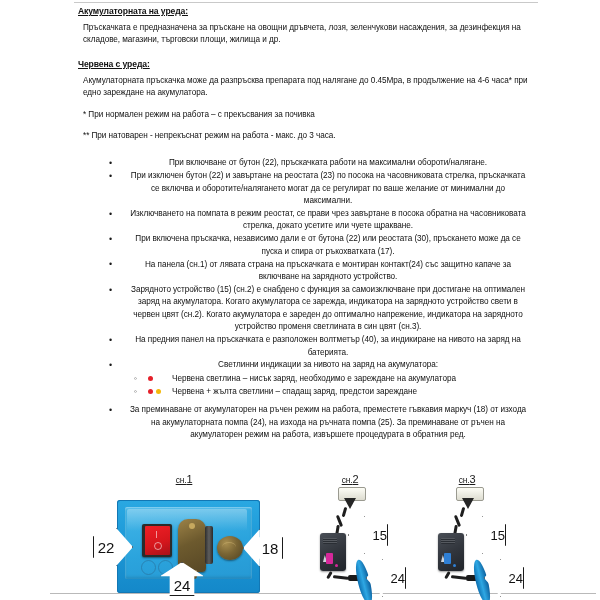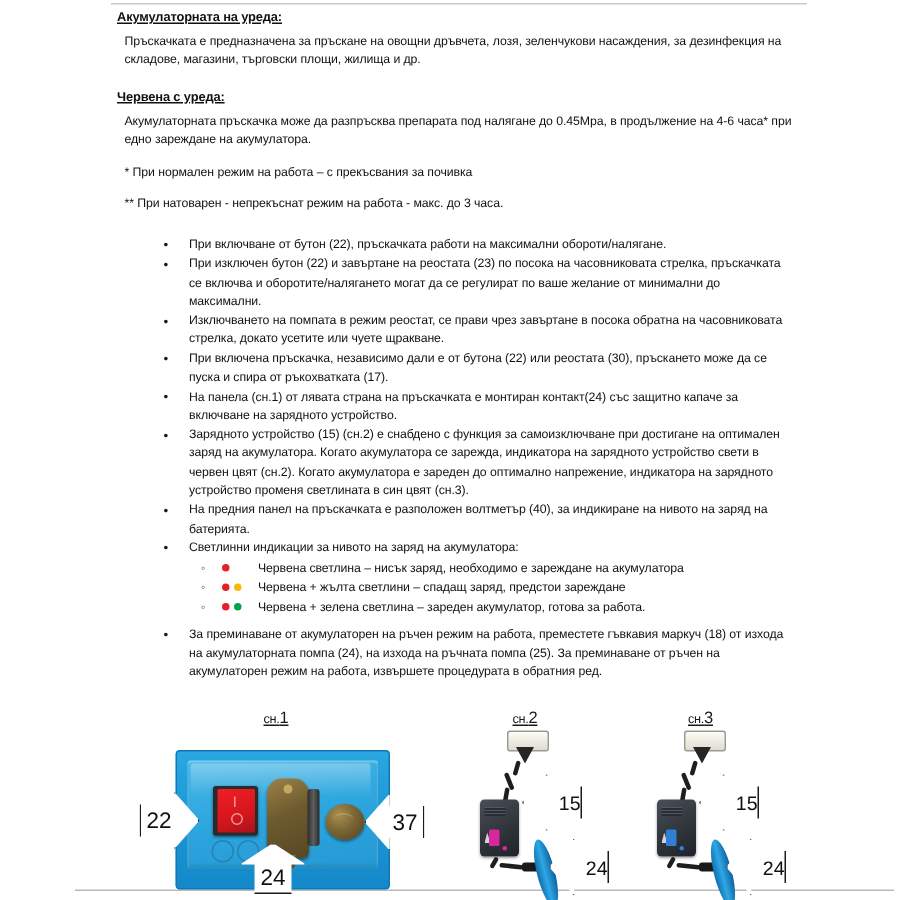--- a/index.html
+++ b/index.html
@@ -68,20 +68,21 @@
     margin: 0;
     padding: 0;
   }
   ul.bullets > li {
     position: relative;
     font-size: 8.2px;
     line-height: 12.4px;
     padding-left: 48px;
     margin-bottom: 0.5px;
     letter-spacing: -0.05px;
+    text-align: center;
   }
   ul.bullets > li::before {
     content: "\2022";
     position: absolute;
     left: 31px;
     top: -0.5px;
     font-size: 9px;
     line-height: 12.4px;
     color: #1a1a1a;
   }
@@ -398,27 +399,20 @@
         </span>
         <span>Червена светлина – нисък заряд, необходимо е зареждане на акумулатора</span>
       </li>
       <li>
         <span class="dots">
           <span class="dot" style="background:#e5202a"></span>
           <span class="dot" style="background:#f4b90b"></span>
         </span>
         <span>Червена + жълта светлини – спадащ заряд, предстои зареждане</span>
       </li>
-      <li>
-        <span class="dots">
-          <span class="dot" style="background:#e5202a"></span>
-          <span class="dot" style="background:#00a24a"></span>
-        </span>
-        <span>Червена + зелена светлина – зареден акумулатор, готова за работа.</span>
-      </li>
     </ul>
 
     <div class="gap-sm"></div>
 
     <ul class="bullets">
       <li>За преминаване от акумулаторен на ръчен режим на работа, преместете гъвкавия маркуч (18) от изхода на акумулаторната помпа (24), на изхода на ръчната помпа (25). За преминаване от ръчен на акумулаторен режим на работа, извършете процедурата в обратния ред.</li>
     </ul>
 
   </div>
 
@@ -451,21 +445,21 @@
     <div class="bronze-side"></div>
     <div class="bronze-stem"></div>
 
     <div class="knob"></div>
   </div>
 
   <div class="callout co-right" style="left:93px; top:528px;">
     <span>22</span>
   </div>
   <div class="callout co-left" style="left:243px; top:529px;">
-    <span>37</span>
+    <span>18</span>
   </div>
   <div class="callout co-up" style="left:160px; top:562px;">
     <span>24</span>
   </div>
 
   <div class="fig" style="left:300px; top:487px; width:110px; height:108px;">
 
     <div class="charger-plug" style="left:38px; top:0px;"></div>
     <div class="charger-prong" style="left:44px; top:11px;"></div>
 

